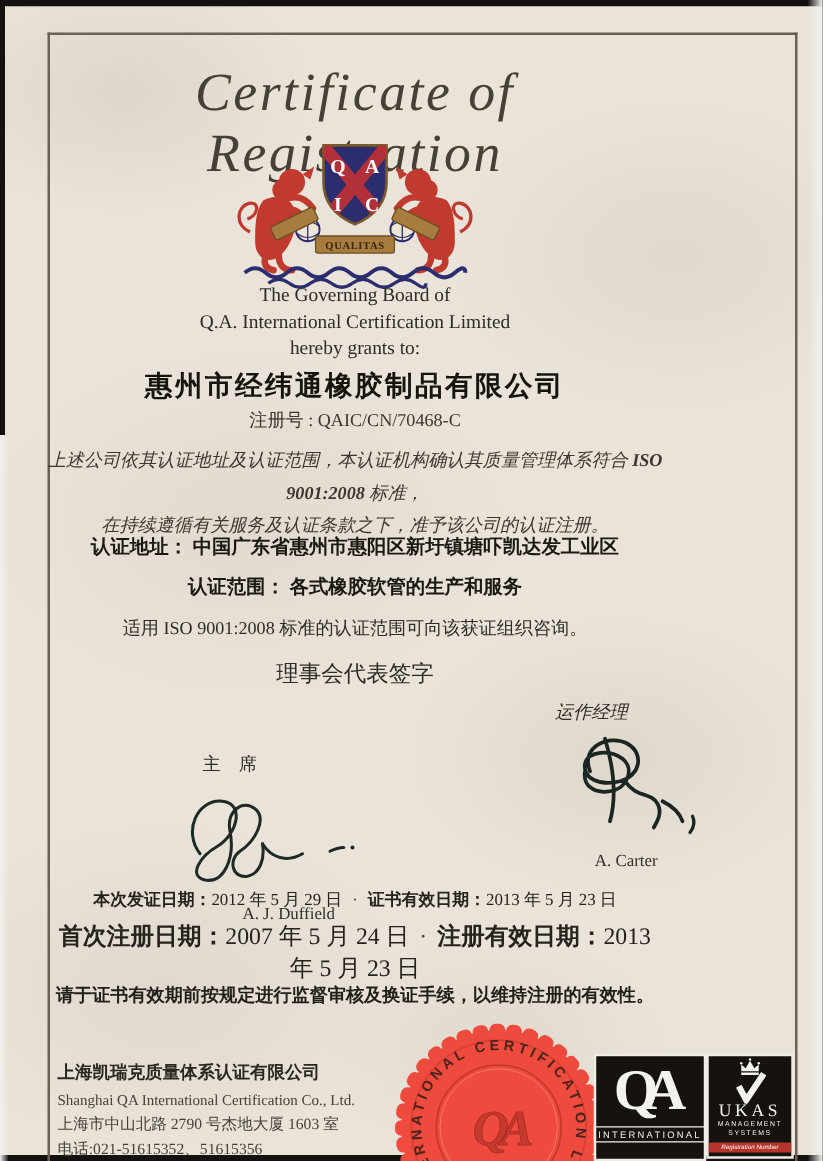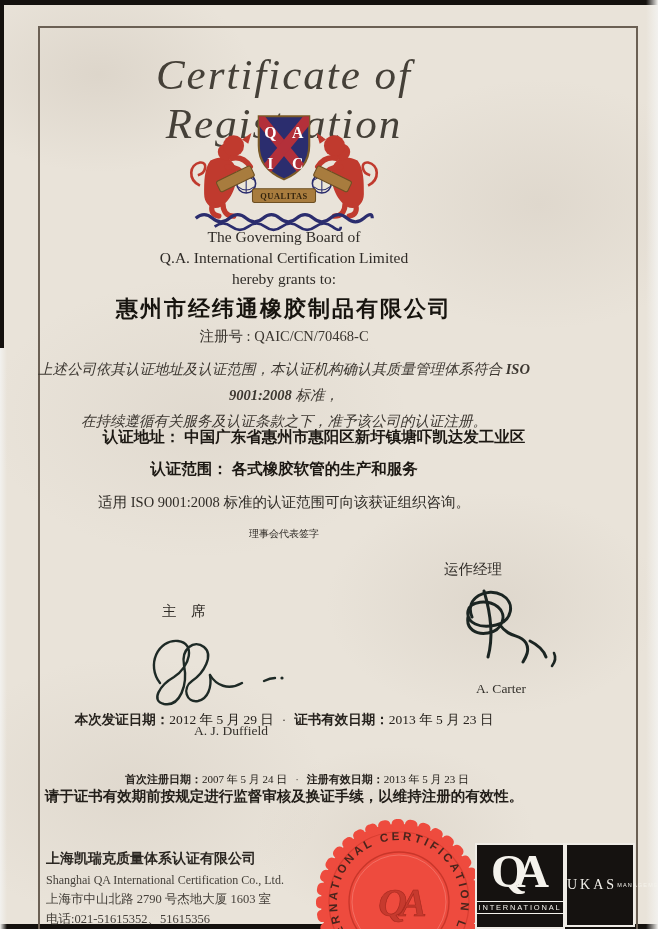--- a/index.html
+++ b/index.html
@@ -25,36 +25,36 @@
   .content{position:absolute;left:38px;top:0;width:492px;height:929px;}
   .cline{position:absolute;left:0;width:100%;text-align:center;}
 
   .title{top:50px;font-size:43px;font-style:italic;font-weight:500;color:#454038;letter-spacing:2px;}
   .crest-wrap{top:110px;}
   .grants{top:226px;font-size:15.5px;line-height:21px;color:#2f2b27;}
   .company{top:294px;font-size:22px;font-weight:700;color:#17140f;letter-spacing:2px;}
   .regno{top:327px;font-size:14.5px;color:#3a352f;}
   .statement{top:356px;font-size:14.5px;font-style:italic;line-height:26px;color:#3c3731;}
   .statement .iso{font-weight:700;}
-  .addr{top:427px;font-size:15.5px;font-weight:700;color:#1c1813;margin-left:30px;}
+  .addr{top:427px;font-size:15.5px;font-weight:700;color:#1c1813;}
   .scope{top:459px;font-size:15.5px;font-weight:700;color:#1c1813;}
   .consult{top:493px;font-size:14.5px;color:#2f2b26;}
-  .sigheading{top:527px;font-size:10px;color:#2f2b26;}
+  .sigheading{top:527px;font-size:18px;color:#2f2b26;}
 
   .sig-block{position:absolute;top:560px;width:210px;}
   .sig-left{left:88px;margin-top:42px;}
   .sig-right{left:358px;}
   .sig-title{font-size:14.5px;color:#2f2b26;}
   .sig-left .sig-title{padding-left:36px;}
-  .sig-right .sig-title{padding-left:48px;}
+  .sig-right .sig-title{padding-left:48px;font-style:italic;}
   .sig-art{margin-top:4px;height:96px;}
   .sig-name{text-align:center;font-size:13.5px;color:#33302b;margin-top:2px;}
 
   .dates1{top:711px;font-size:13.5px;color:#26221d;}
-  .dates2{top:772px;font-size:11px;color:#26221d;padding-left:13px;}
+  .dates2{top:736px;font-size:19px;color:#26221d;}
   .dlabel{font-weight:700;}
   .dsep{padding:0 8px;color:#4a453e;}
   .issuedper{top:756px;font-size:15px;font-weight:700;color:#221e19;}
   .notice{top:787px;font-size:14.5px;font-weight:700;color:#221e19;}
 
   .footer{position:absolute;left:46px;top:852px;width:290px;text-align:left;line-height:1;}
   .f-cn{font-size:14px;font-weight:700;color:#2b2722;margin-bottom:8px;}
   .f-en{font-size:12px;color:#45403a;margin-bottom:7px;}
   .f-addr{font-size:12.5px;color:#45403a;margin-bottom:7px;}
   .f-tel{font-size:12.5px;color:#45403a;}
@@ -62,21 +62,21 @@
   .seal{position:absolute;left:309px;top:812px;width:180px;height:180px;}
   .qa-logo{
     position:absolute;left:477px;top:845px;width:86px;height:82px;background:#151210;
     display:flex;flex-direction:column;align-items:center;justify-content:flex-start;
     box-shadow:0 0 0 2px #efece6;
   }
   .qa-mono{color:#f4f2ec;font-size:46px;font-weight:700;letter-spacing:-11px;line-height:54px;padding-right:11px;font-family:"Liberation Serif","DejaVu Serif",serif;}
   .qa-cap{color:#f4f2ec;font-size:7.5px;letter-spacing:1.8px;border:1px solid #f4f2ec;padding:1px 3px;margin-top:2px;font-family:"Liberation Sans","DejaVu Sans",sans-serif;text-align:center;}
   .ukas-logo{
     position:absolute;left:567px;top:845px;width:66px;height:80px;background:#151210;
-    display:flex;flex-direction:row;align-items:center;box-shadow:0 0 0 2px #efece6;
+    display:flex;flex-direction:column;align-items:center;box-shadow:0 0 0 2px #efece6;
   }
   .ukas-name{color:#f4f2ec;font-size:14px;letter-spacing:3px;line-height:14px;font-family:"Liberation Serif","DejaVu Serif",serif;}
   .ukas-sub{color:#f4f2ec;font-size:5.5px;letter-spacing:1.2px;line-height:7px;font-family:"Liberation Sans","DejaVu Sans",sans-serif;}
   .ukas-foot{margin-top:3px;background:#b5342c;color:#fff;font-size:5px;font-style:italic;width:100%;text-align:center;padding:1px 0;font-family:"Liberation Sans","DejaVu Sans",sans-serif;}
 </style>
 </head>
 <body>
 
 <div class="page">
 

